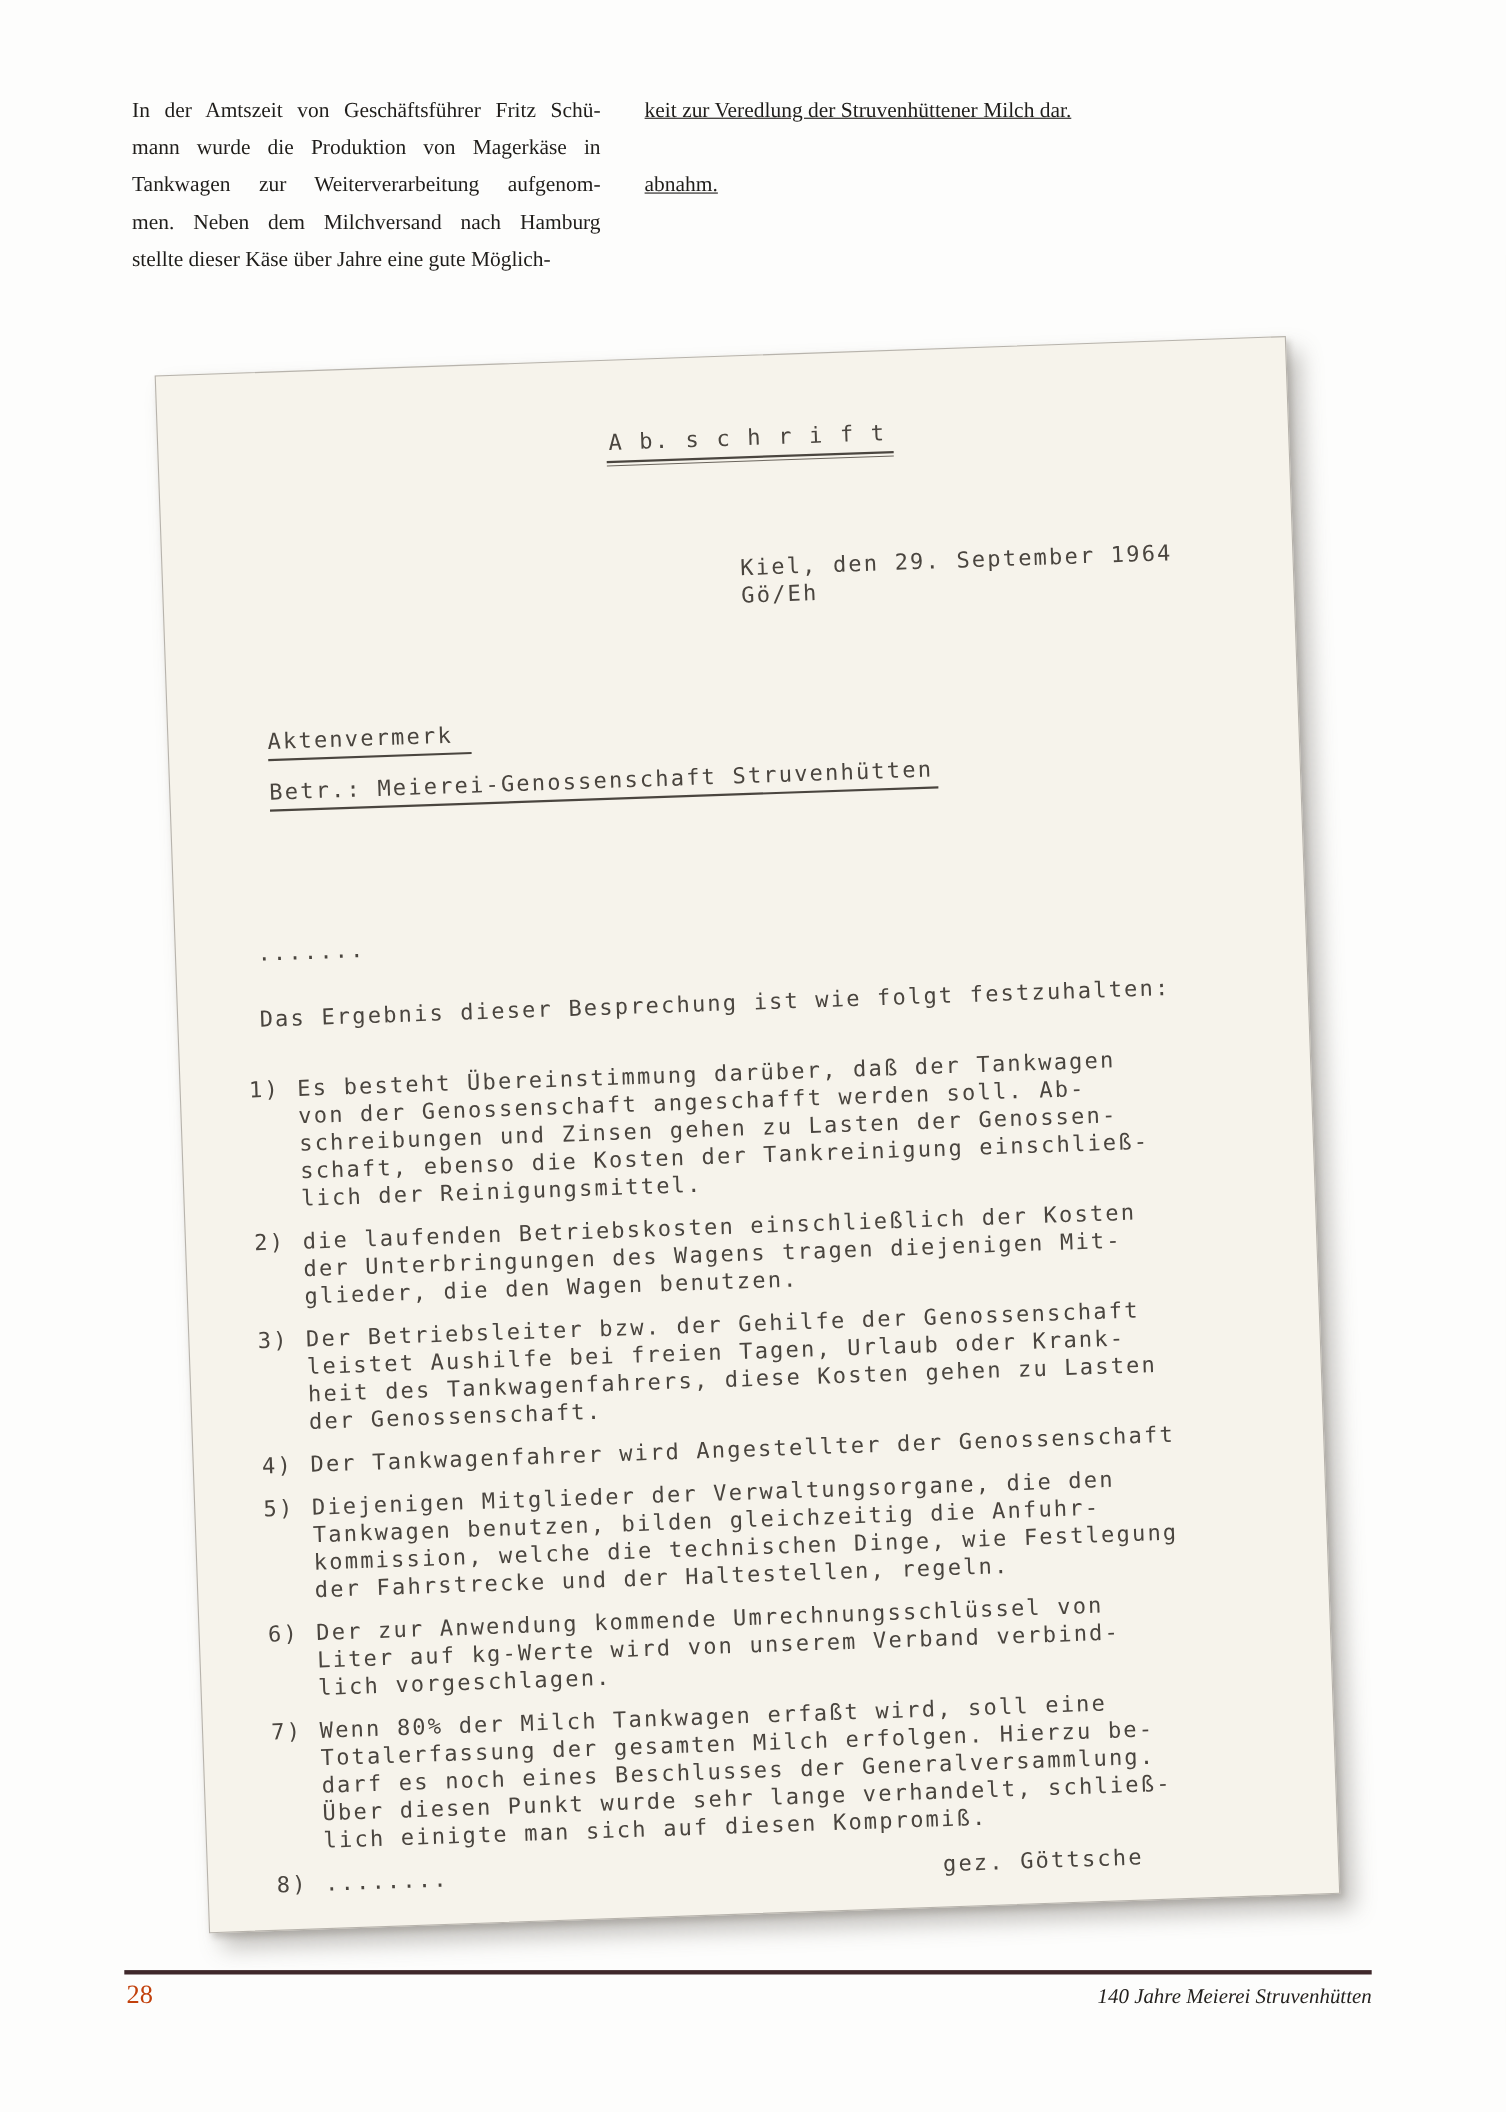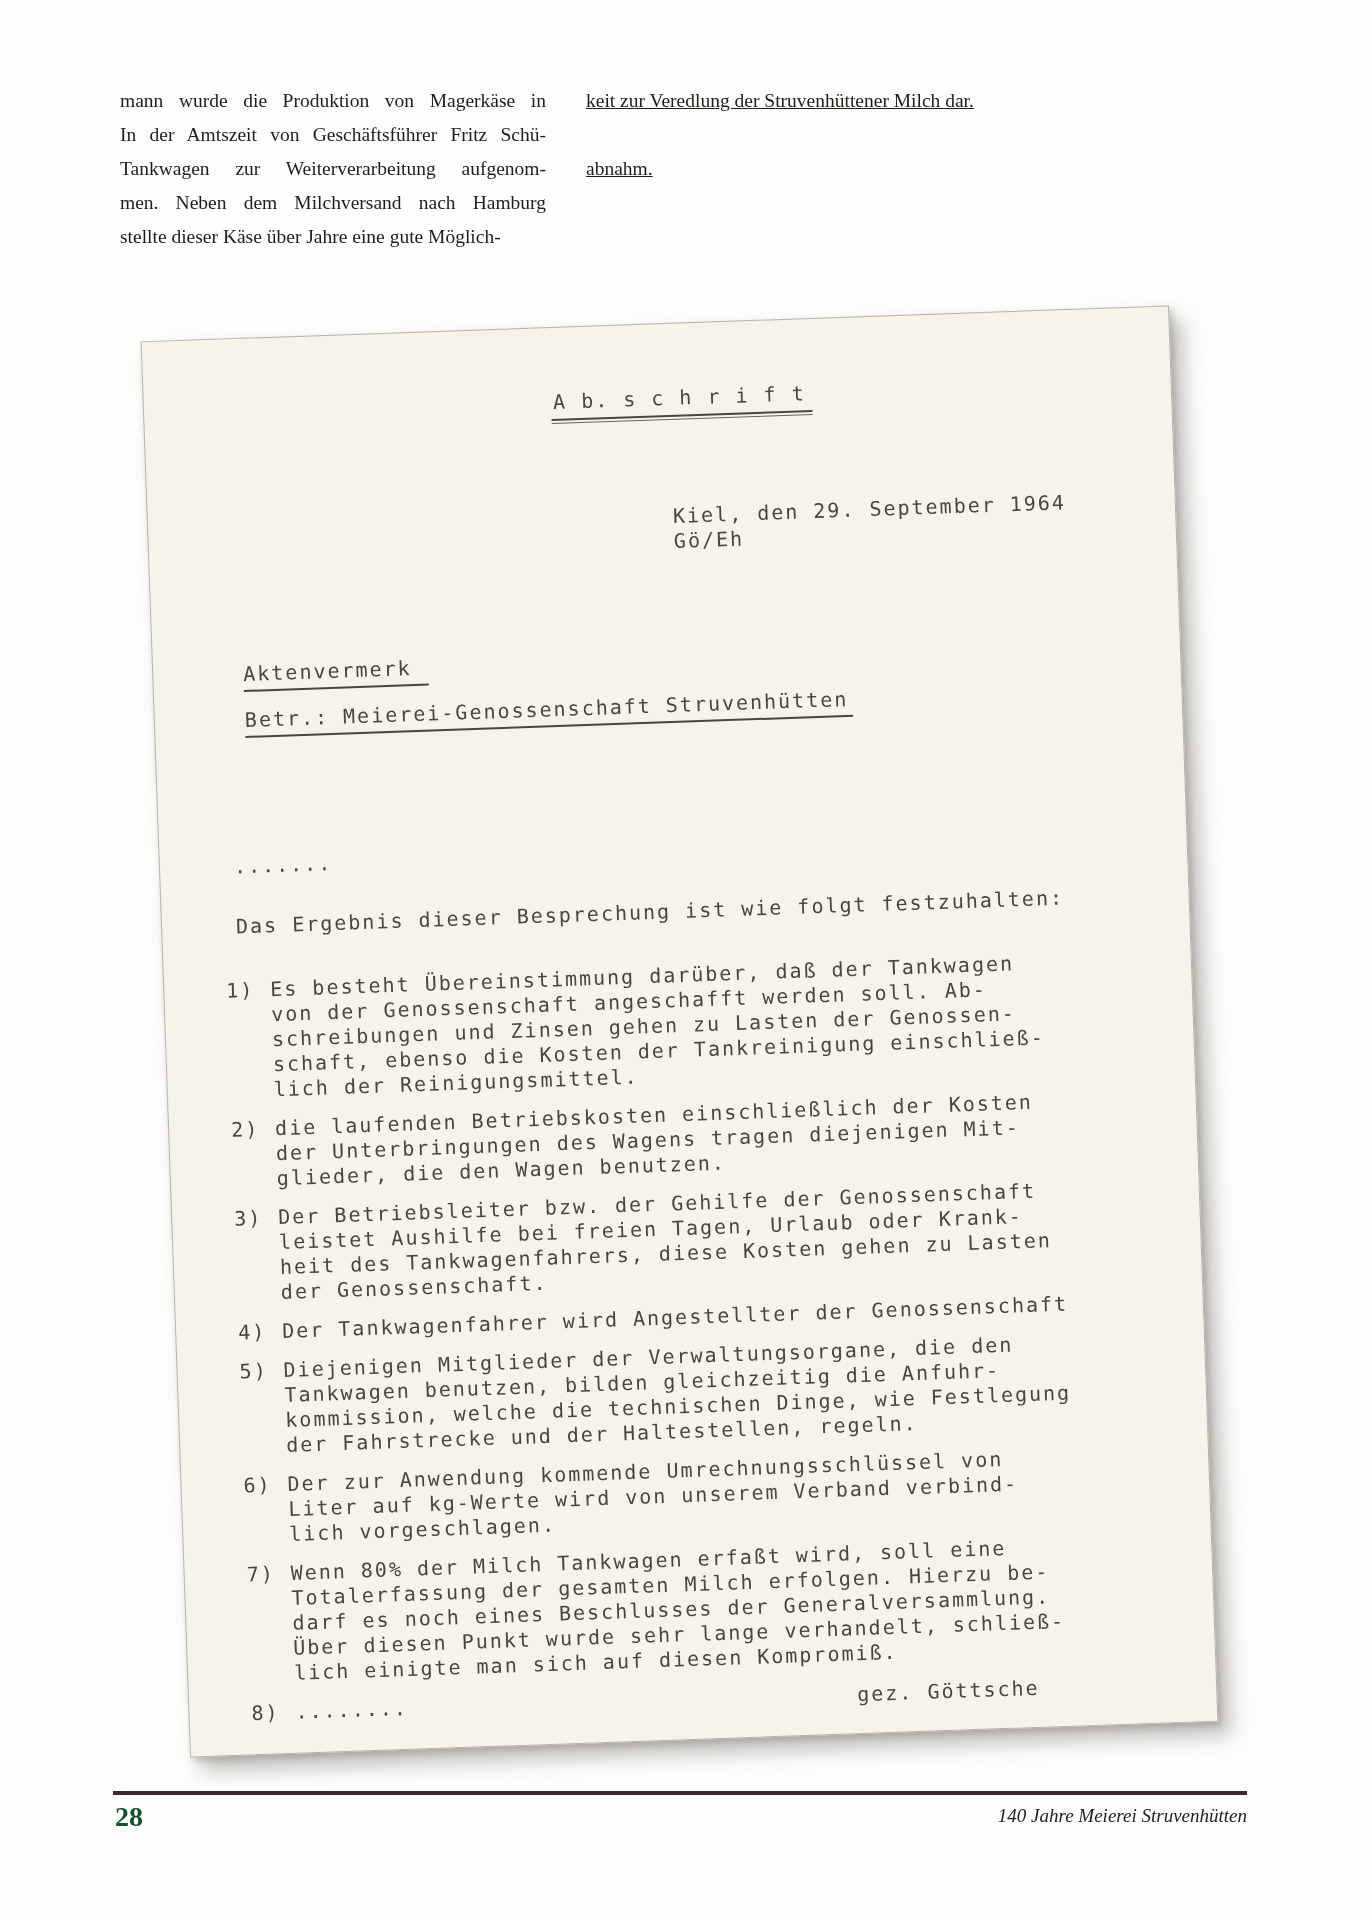--- a/index.html
+++ b/index.html
@@ -44,31 +44,31 @@
   .items{margin-top:39px;}
   .item{position:relative;padding-left:44px;margin-bottom:14px;}
   .item-num{position:absolute;left:0;top:0;}
   .item-text{white-space:pre-line;}
   .signature{position:absolute;left:668px;top:1364px;
     font-family:"DejaVu Sans Mono", monospace;
     font-size:20px;letter-spacing:2px;color:#4a453f;white-space:nowrap;}
   
   .footer-rule{position:absolute;left:113px;top:1791px;width:1134px;height:4px;
     background:#3f282b;}
-  .page-number{position:absolute;left:115px;top:1801px;font-size:28px;color:#14532d;font-weight:bold;}
+  .page-number{position:absolute;left:115px;top:1801px;font-size:24px;color:#c2410c;}
   .book-title{position:absolute;left:747px;top:1805px;width:500px;text-align:right;
     font-size:19px;font-style:italic;color:#24211e;}
 </style>
 </head>
 <body>
 
 <div class="intro">
   <div class="col col-left">
+      <div class="jline">In der Amtszeit von Geschäftsführer Fritz Schü-</div>
       <div class="jline">mann wurde die Produktion von Magerkäse in</div>
-      <div class="jline">In der Amtszeit von Geschäftsführer Fritz Schü-</div>
       <div class="jline">Tankwagen zur Weiterverarbeitung aufgenom-</div>
       <div class="jline">men. Neben dem Milchversand nach Hamburg</div>
       <div class="jline jlast">stellte dieser Käse über Jahre eine gute Möglich-</div>
     </div>
   <div class="col col-right">
     <div>
         <div class="jline jlast">keit zur Veredlung der Struvenhüttener Milch dar.</div>
       </div>
     <div class="para2">
         <div class="jline jlast">abnahm.</div>

